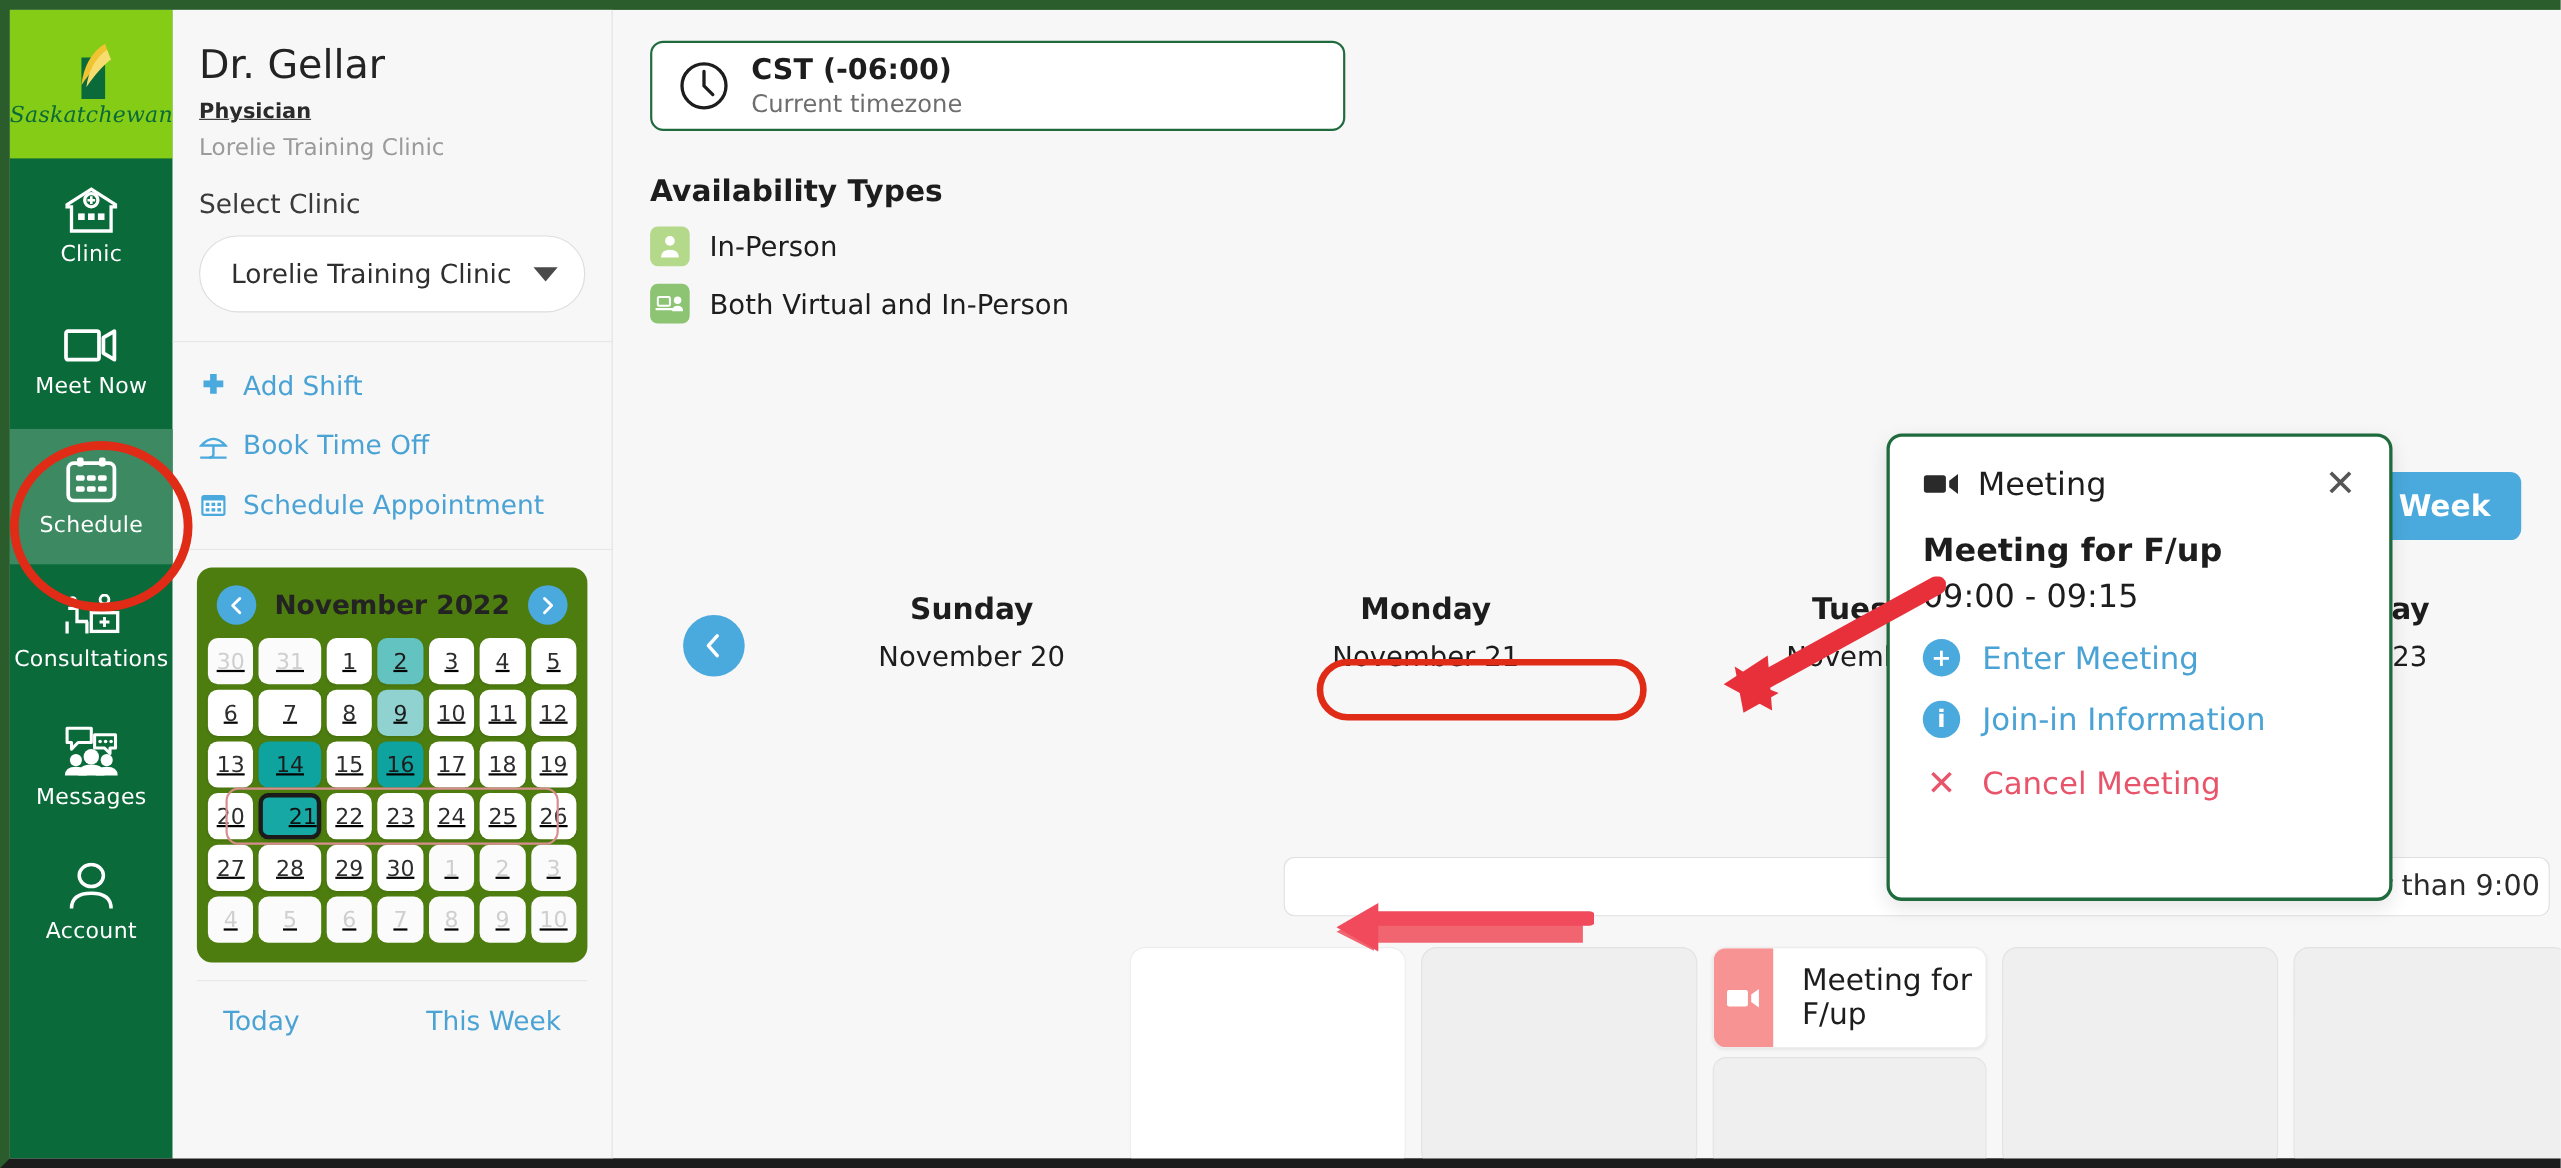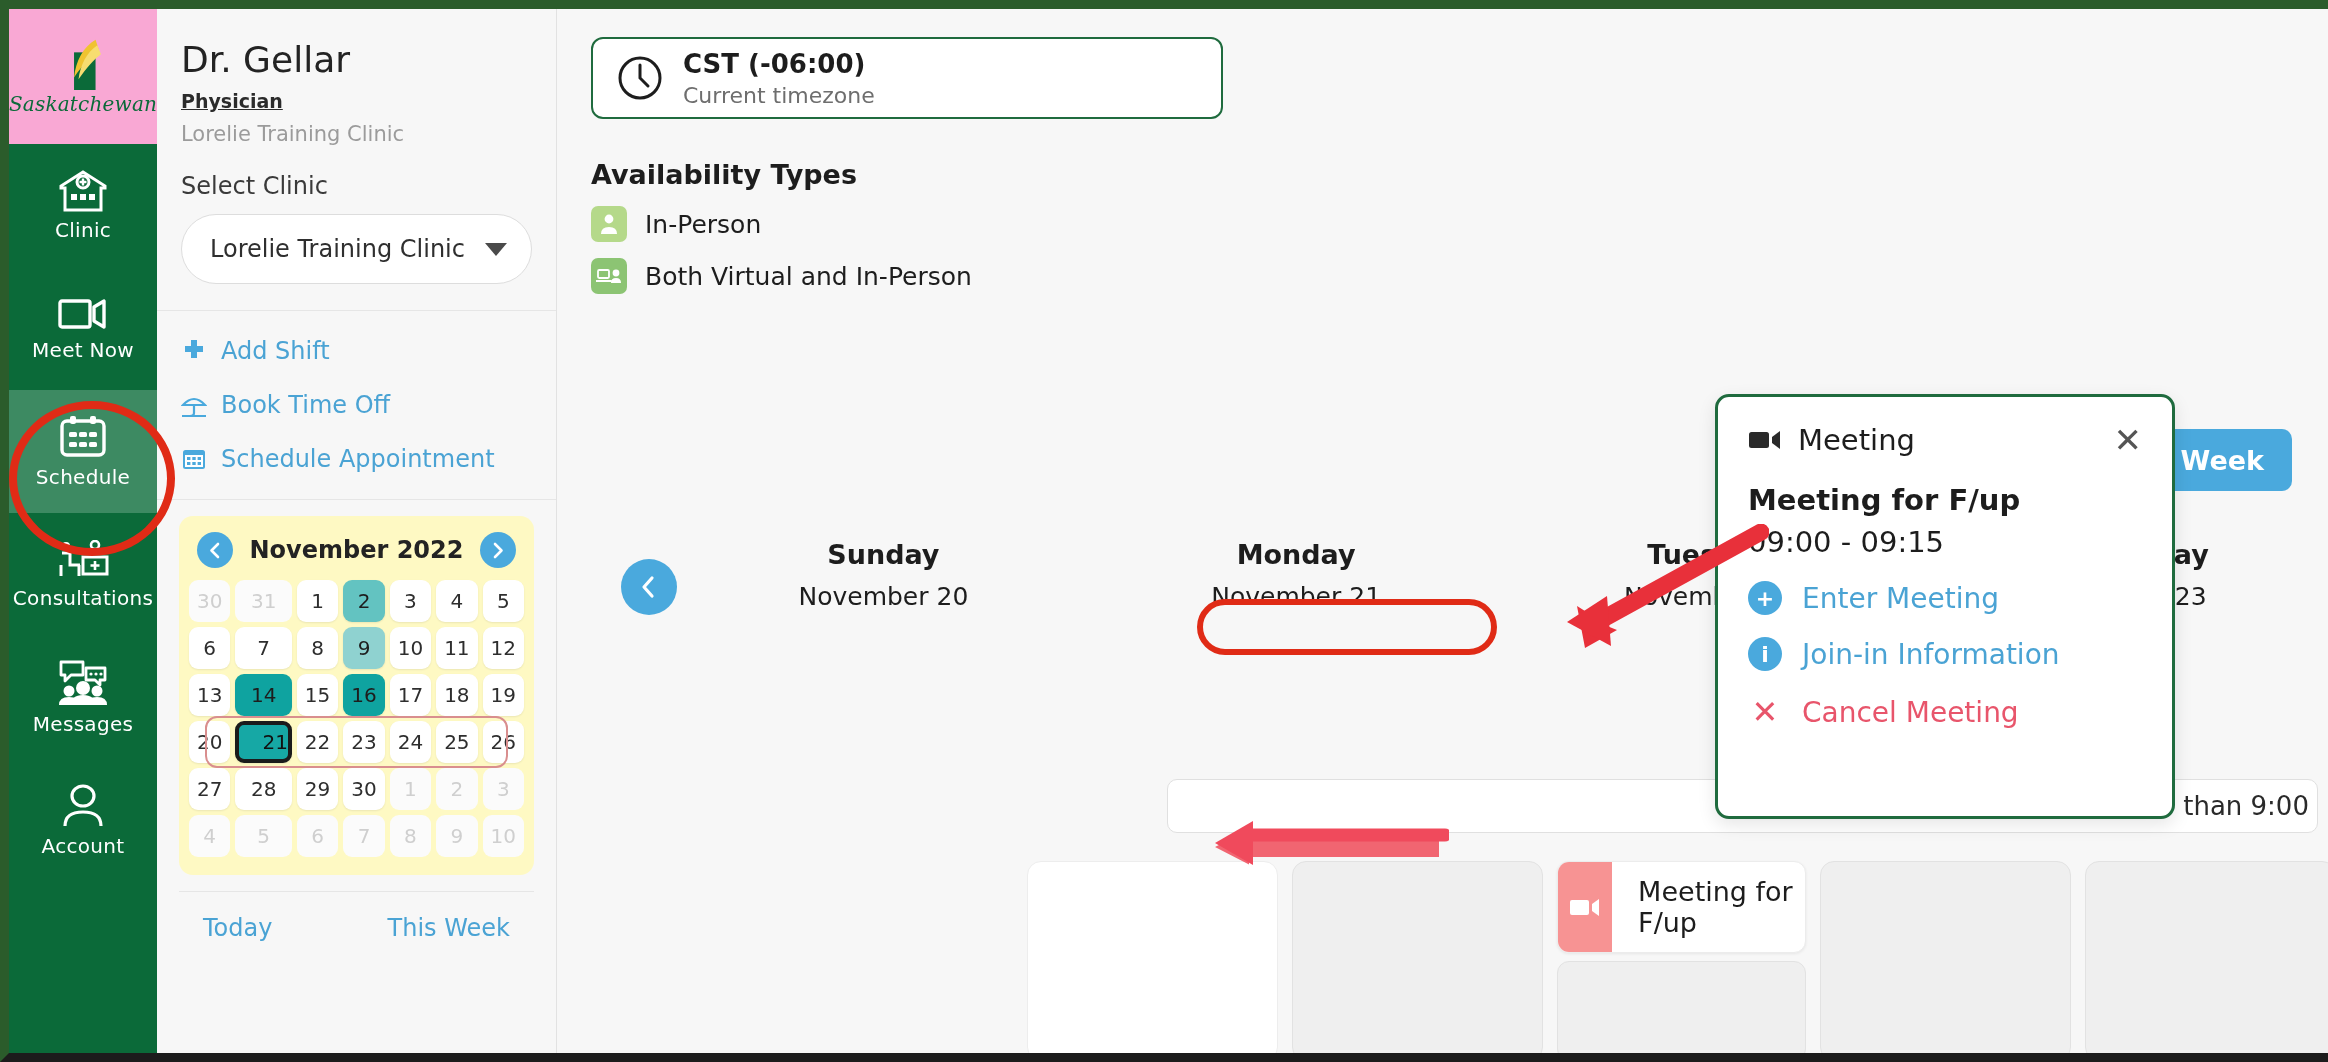--- a/index.html
+++ b/index.html
@@ -17,21 +17,21 @@
     display: flex;
   }
 
   
   .rail {
     width: 148px; flex: 0 0 148px;
     background: #0b6a39;
     display: flex; flex-direction: column; align-items: stretch;
   }
   .logo-box {
-    background: #f9a8d4; height: 135px;
+    background: #84cc16; height: 135px;
     display: flex; flex-direction: column;
     align-items: center; justify-content: center; gap: 2px;
   }
   .logo-mark { width: 54px; height: 52px; }
   .logo-word {
     font-family: "DejaVu Serif", "Liberation Serif", serif;
     font-style: italic; font-size: 20px; color: #0b6a39;
     letter-spacing: .2px;
   }
   .nav-item {
@@ -76,21 +76,21 @@
   .action {
     display: flex; align-items: center; gap: 14px;
     margin-bottom: 26px; cursor: pointer;
   }
   .action:last-child { margin-bottom: 4px; }
   .action-label { font-size: 24px; color: #4aa3d4; font-weight: 400; }
   .ico { width: 26px; height: 26px; display: flex; align-items: center; justify-content: center; }
 
   
   .cal-wrap { padding: 16px 22px 0 22px; }
-  .cal-card { background: #fef9c3; border-radius: 14px; padding: 14px 10px 18px 10px; }
+  .cal-card { background: #4d7c0f; border-radius: 14px; padding: 14px 10px 18px 10px; }
   .cal-head { display: flex; align-items: center; justify-content: space-between; padding: 2px 8px 12px 8px; }
   .cal-nav {
     width: 36px; height: 36px; border-radius: 50%; background: #4aa9dd;
     display: flex; align-items: center; justify-content: center; cursor: pointer; color:#fff;
   }
   .cal-title { font-size: 24px; font-weight: 700; color: #232323; }
   .cal-grid { display: grid; grid-template-columns: repeat(7, 1fr); gap: 5px; }
   .cal-cell {
     height: 42px; border-radius: 9px; background: #fff;
     display: flex; align-items: center; justify-content: center;
@@ -100,21 +100,21 @@
   .cal-cell.mute { color: #cfcfcf; box-shadow: none; background: #fbfbfb; }
   .cal-cell.t1 { background: #63c3c1; color: #1d1d1d; }
   .cal-cell.t2 { background: #8fd2d0; color: #1d1d1d; }
   .cal-cell.t3 { background: #0fa3a0; color: #1d1d1d; }
   .cal-cell.today { background: #16a8a5; color: #111; border: 4px solid #1b1b1b; padding-left: 23px; }
   .cal-row-hl {
     position: absolute; left: 16px; right: 16px;
     border: 2px solid #d98e8e; border-radius: 12px; height: 52px;
     pointer-events: none;
   }
-  .cal-body { position: relative; }
+  .cal-body { position: relative; text-decoration: underline; }
   .cal-links {
     display: flex; justify-content: space-between;
     padding: 22px 24px 0 24px; border-top: 1px solid #e6e6e6; margin-top: 16px;
   }
   .cal-link { font-size: 24px; color: #4aa3d4; cursor: pointer; }
 
   
   .main { flex: 1; position: relative; padding: 28px 34px 0 34px; overflow: hidden; }
   .tz-card {
     width: 632px; height: 82px; border: 2px solid #1f6b3e; border-radius: 12px;

